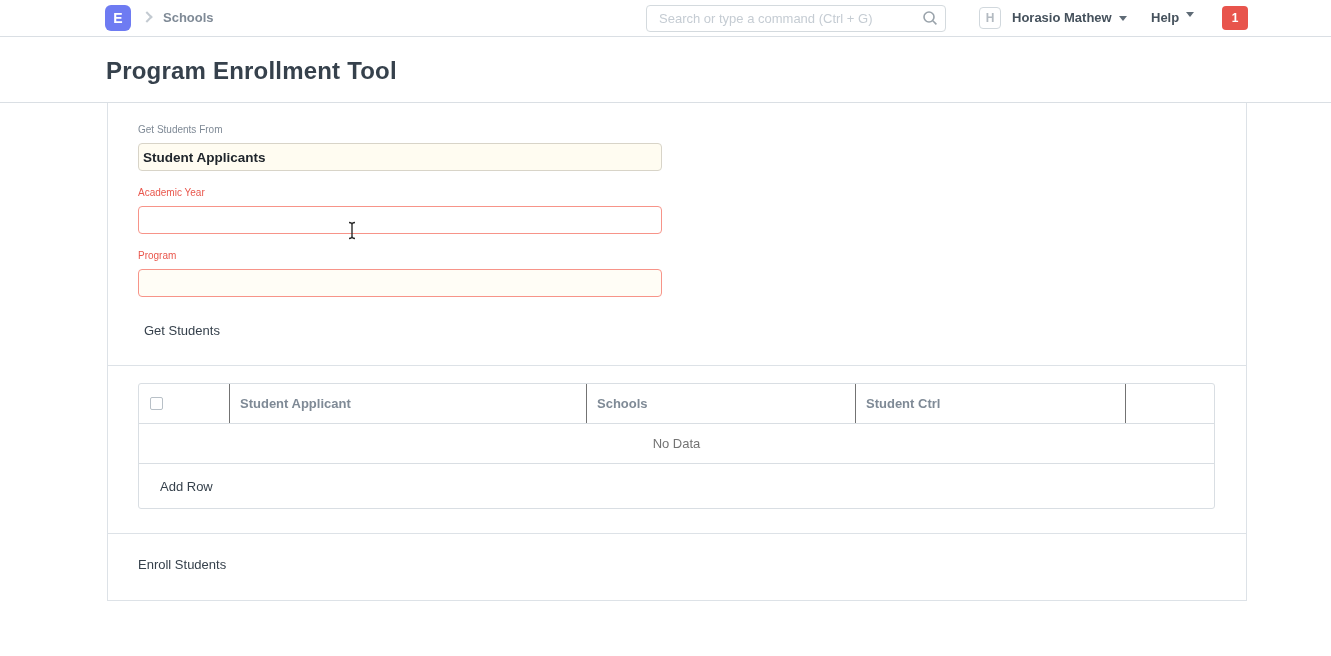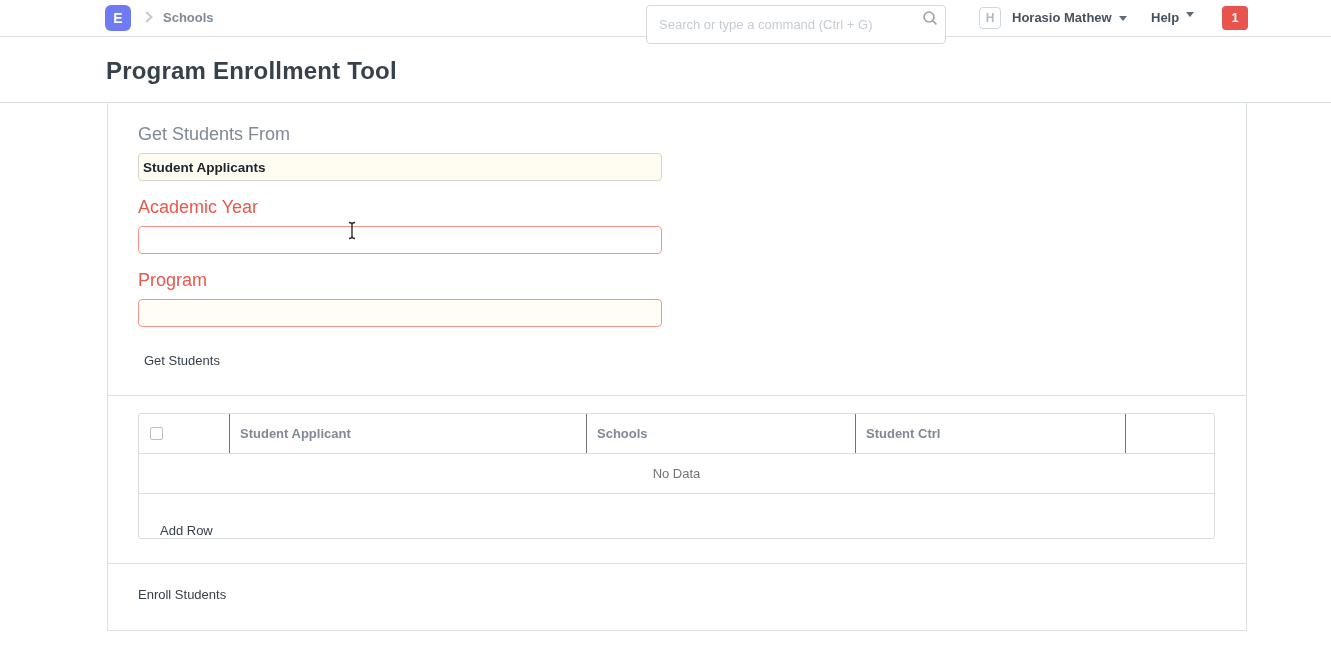--- a/index.html
+++ b/index.html
@@ -9,21 +9,21 @@
 
   
   .navbar { position:relative; height:37px; background:#ffffff; border-bottom:1px solid #dadfe4; }
   .app-logo { position:absolute; left:105px; top:5px; width:26px; height:26px;
     background:#6e7bf2; border-radius:6px; color:#ffffff; font-size:14px; font-weight:bold;
     display:flex; align-items:center; justify-content:center; cursor:pointer; }
   .crumb-chevron { position:absolute; left:143px; top:13px; width:8px; height:8px;
     border-top:2px solid #c3cad1; border-right:2px solid #c3cad1; transform:rotate(45deg); }
   .breadcrumb { position:absolute; left:163px; top:10px; font-size:13px; font-weight:bold;
     color:#7f8a96; cursor:pointer; }
-  .searchwrap { position:absolute; left:646px; top:5px; width:300px; height:39px; }
+  .searchwrap { position:absolute; left:646px; top:5px; width:300px; height:27px; }
   .searchwrap input { width:100%; height:100%; border:1px solid #d4dade; border-radius:4px;
     padding:0 32px 0 12px; font-size:13px; color:#36414c; outline:none;
     font-family:"Liberation Sans","DejaVu Sans",sans-serif; }
   .searchwrap input::placeholder { color:#c5ccd3; opacity:1; }
   .search-icon { position:absolute; right:8px; top:5px; }
   .avatar { position:absolute; left:979px; top:7px; width:22px; height:22px;
     border:1px solid #d1d8dd; border-radius:4px; background:#fff; color:#b3bac1;
     font-size:12px; font-weight:bold; display:flex; align-items:center; justify-content:center; cursor:pointer; }
   .user-menu { position:absolute; left:1012px; top:10px; font-size:13px; font-weight:bold;
     color:#45515c; cursor:pointer; display:flex; align-items:center;justify-content:flex-end; }
@@ -39,21 +39,21 @@
   
   .page-head { height:66px; border-bottom:1px solid #dadfe4; padding:20px 0 0 106px; }
   .page-title { font-size:24px; font-weight:600; color:#36414c; letter-spacing:.2px; }
 
   
   .main-wrap { margin-left:107px; width:1140px; background:#fff;
     border-left:1px solid #dde2e7; border-right:1px solid #dde2e7; border-bottom:1px solid #dde2e7; }
 
   .section-fields { padding:21px 30px 12px 30px; }
   .frm-field { margin-bottom:16px; }
-  .field-label { display:block; font-size:18px; color:#7f8a96; margin-bottom:8px; }
+  .field-label { display:block; font-size:10px; color:#7f8a96; margin-bottom:8px; }
   .field-label.reqd { color:#e9574d; }
   .frm-input { width:524px; height:28px; border:1px solid #d8d4c8; border-radius:4px;
     background:#fffcf1; font-size:13.5px; font-weight:bold; color:#20262c; padding:0 4px;
     outline:none; font-family:"Liberation Sans","DejaVu Sans",sans-serif; }
   .frm-input.error { border-color:#f79489; font-weight:normal; }
   .frm-input.error.cream { background:#fffdf6; }
   .frm-input.error.white { background:#ffffff; }
   .text-btn { display:inline-block; background:none; border:none; font-size:13px; color:#36414c;
     font-family:"Liberation Sans","DejaVu Sans",sans-serif; cursor:pointer; padding:0; }
   .get-students-btn { margin:10px 0 14px 6px; line-height:16px; }
@@ -65,21 +65,21 @@
     border-right:1px solid #737373; padding-left:10px; }
   .gcell.c0 { width:91px; padding-left:11px; }
   .gcell.c1 { width:357px; }
   .gcell.c2 { width:269px; }
   .gcell.c3 { width:270px; }
   .gcell.c4 { flex:1; border-right:none; }
   .gcheckbox { width:13px; height:13px; border:1px solid #b8c0c7; border-radius:2px;
     background:#fff; cursor:pointer; }
   .no-data-row { height:40px; border-bottom:1px solid #d9dee3; display:flex;
     align-items:center; justify-content:center; font-size:13px; color:#737373; }
-  .grid-footer { height:44px; display:flex; align-items:flex-end; }
+  .grid-footer { height:44px; display:flex; align-items:center; }
   .add-row-btn { margin-left:21px; font-weight:500; }
 
   .section-actions { border-top:1px solid #dde2e7; padding:21px 30px 27px 30px; }
   .enroll-btn { line-height:16px; }
 
   
   .mouse-cursor { position:absolute; left:347px; top:221px; pointer-events:none; }
 </style>
 </head>
 <body>

